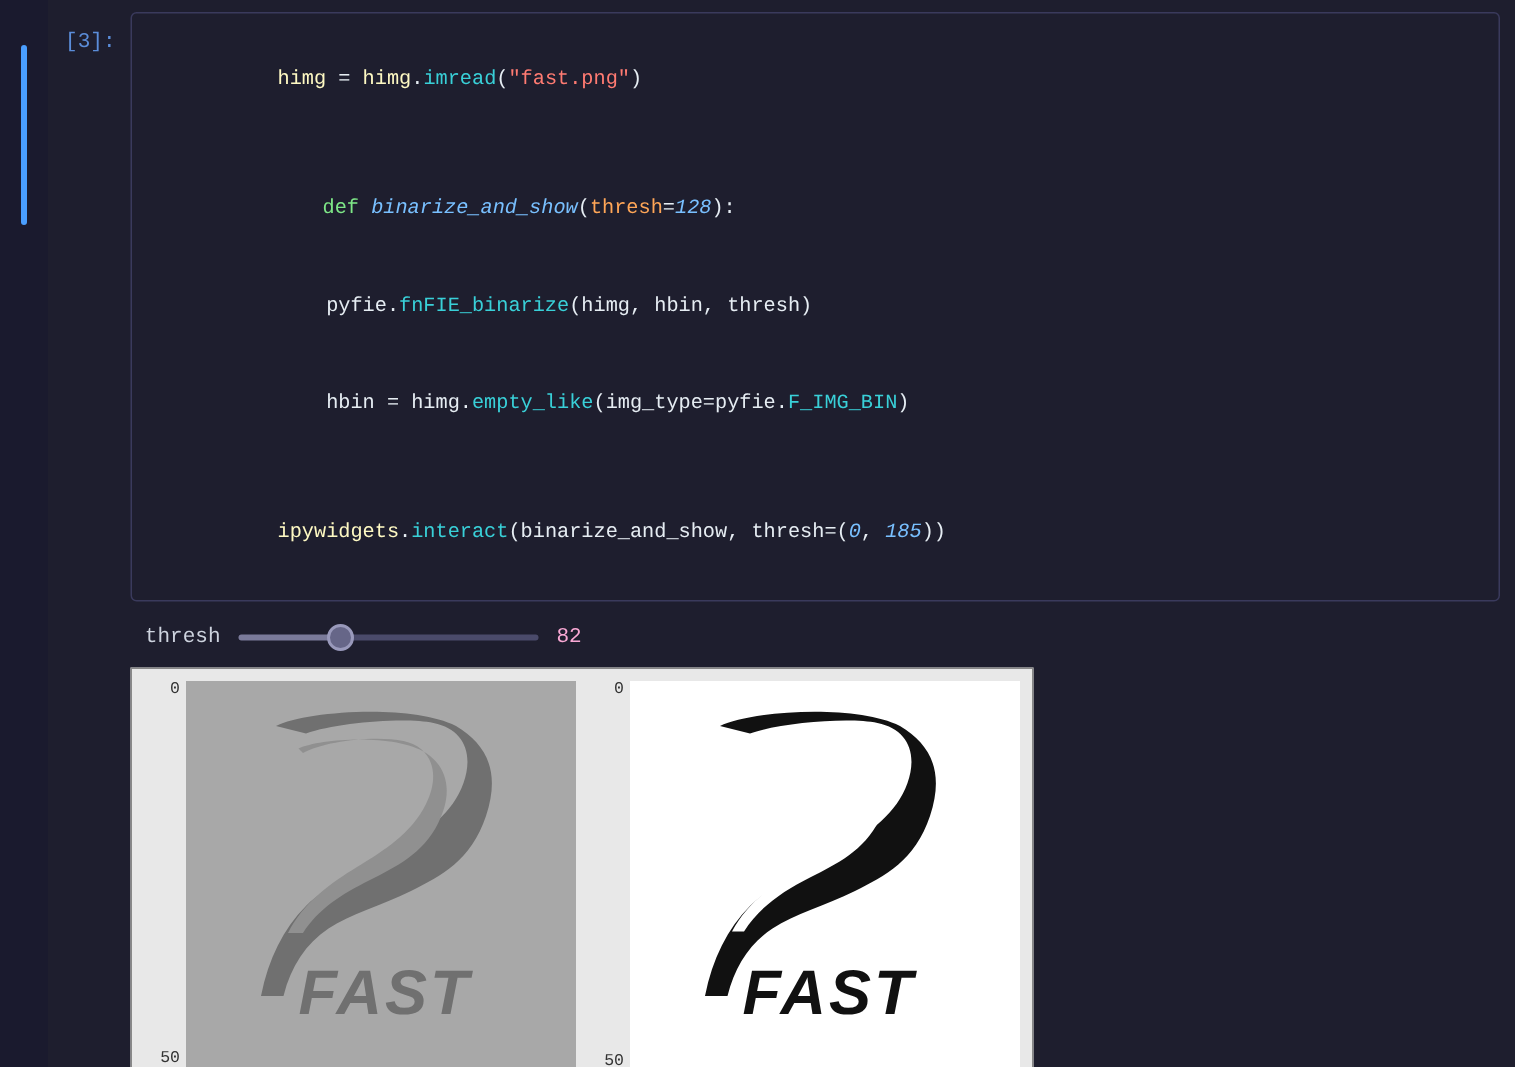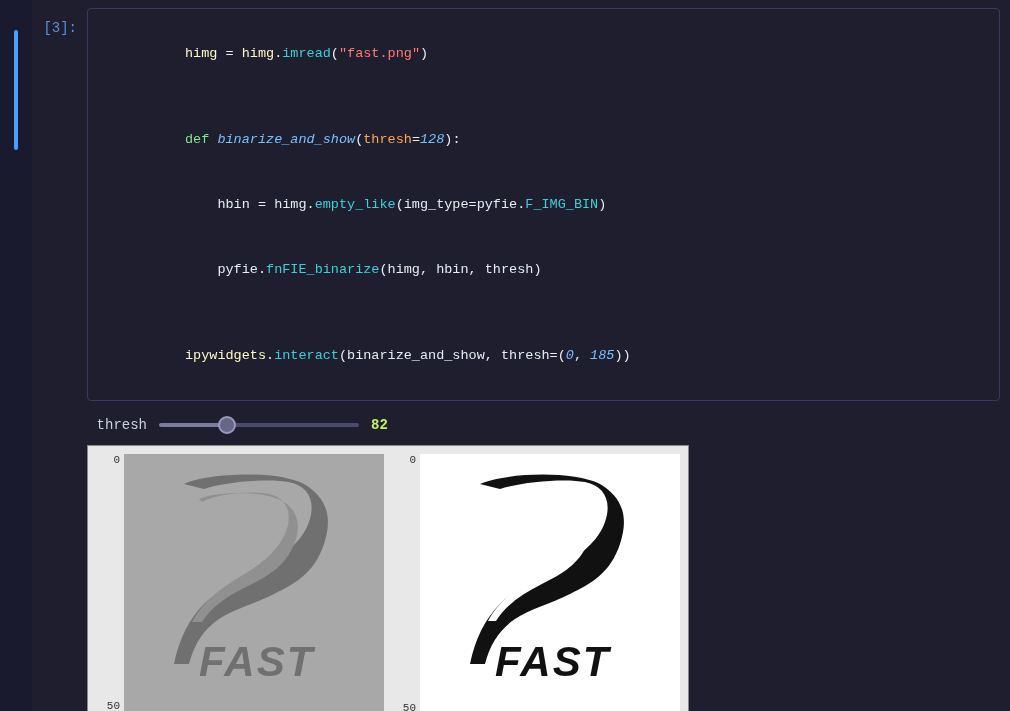--- a/index.html
+++ b/index.html
@@ -71,21 +71,21 @@
       border-radius: 4px;
       margin-right: 10px;
     }
 
     .code-line {
       display: block;
       white-space: pre;
     }
     .plain { color: #fef9c3; }
     .cyan { color: #39d0d8; font-family: Liberation Mono, monospace; }
-    .green { color: #7ee787; }
+    .green { color: #7ee787; margin-left: 30px; }
     .orange { color: #ffa657; }
     .blue { color: #79c0ff; font-style: italic; }
     .red { color: #ff7b72; }
     .white { color: #e6edf3; }
 
     
     .widget-area {
       display: flex;
       flex-direction: column;
       margin-left: 55px;
@@ -102,24 +102,23 @@
     }
 
     .slider-label {
       color: #cdd3de;
       font-size: 14px;
       min-width: 60px;
       text-align: right;
     }
 
     .slider-value {
-      color: #bef264;
+      color: #f9a8d4;
       font-size: 14px;
       min-width: 30px;
-      font-weight: bold;
     }
 
     input[type=range] {
       -webkit-appearance: none;
       appearance: none;
       width: 200px;
       height: 4px;
       background: linear-gradient(to right, #7a7a9a 0%, #7a7a9a 32%, #4a4a6a 32%, #4a4a6a 100%);
       border-radius: 2px;
       outline: none;
@@ -170,25 +169,25 @@
           <span class="plain">himg</span><span class="white"> = </span><span class="plain">himg</span><span class="white">.</span><span class="cyan">imread</span><span class="white">(</span><span class="red">"fast.png"</span><span class="white">)</span>
         </span>
 
         <span class="code-line">&nbsp;</span>
 
         <span class="code-line">
           <span class="green">def </span><span class="blue">binarize_and_show</span><span class="white">(</span><span class="orange">thresh</span><span class="white">=</span><span class="blue">128</span><span class="white">):</span>
         </span>
 
         <span class="code-line">
+          <span class="white">    pyfie.</span><span class="cyan">fnFIE_binarize</span><span class="white">(himg, hbin, thresh)</span>
+        </span>
+
+        <span class="code-line">
           <span class="white">    hbin = himg.</span><span class="cyan">empty_like</span><span class="white">(img_type=pyfie.</span><span class="cyan">F_IMG_BIN</span><span class="white">)</span>
-        </span>
-
-        <span class="code-line">
-          <span class="white">    pyfie.</span><span class="cyan">fnFIE_binarize</span><span class="white">(himg, hbin, thresh)</span>
         </span>
 
 
 
 
         <span class="code-line">&nbsp;</span>
 
         <span class="code-line">
           <span class="plain">ipywidgets</span><span class="white">.</span><span class="cyan">interact</span><span class="white">(binarize_and_show, thresh=(</span><span class="blue">0</span><span class="white">, </span><span class="blue">185</span><span class="white">))</span>
         </span>

